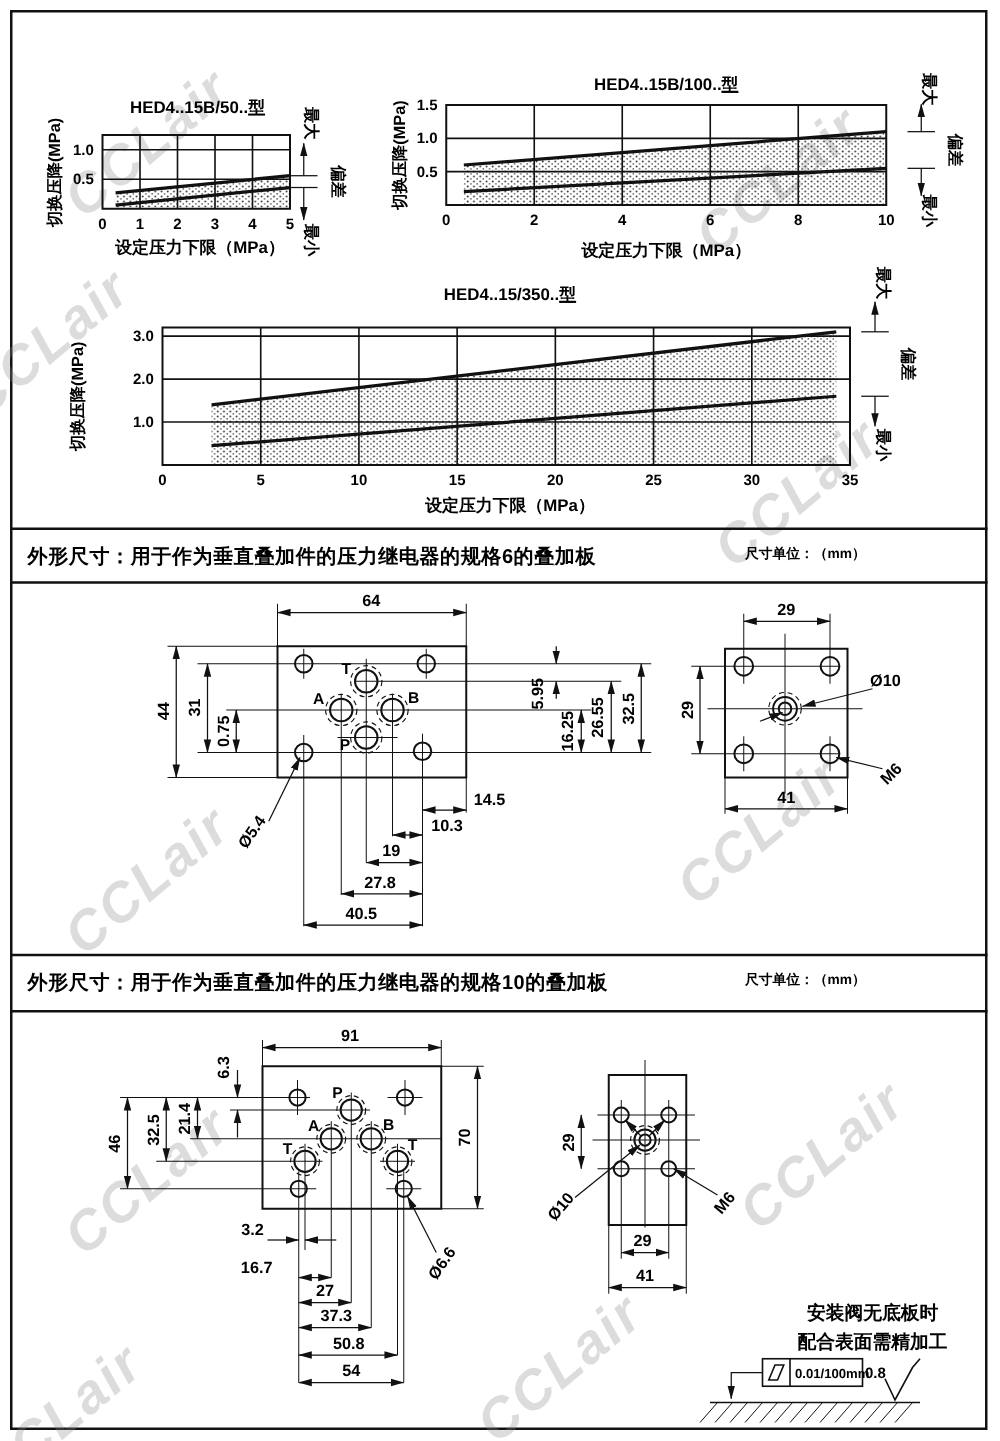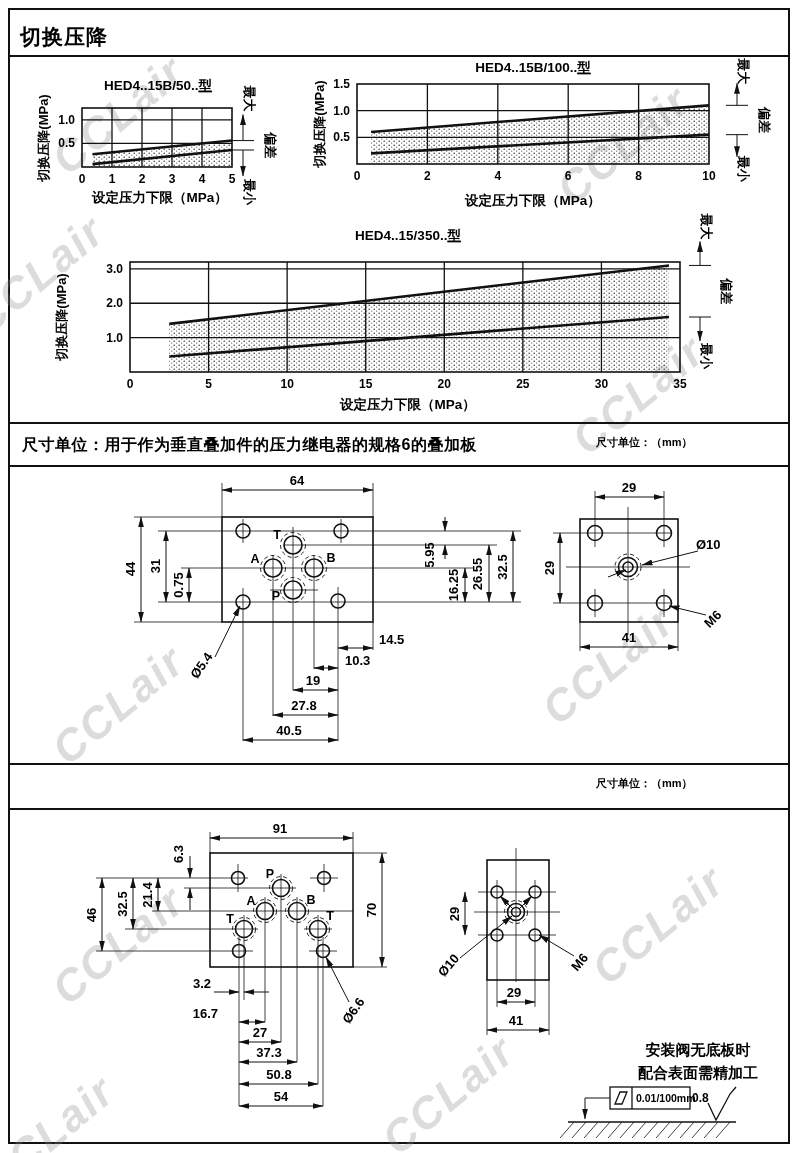--- a/index.html
+++ b/index.html
@@ -36,23 +36,20 @@
   <div class="wm" style="left:560px;top:370px;">CCLair</div>
   <div class="wm" style="left:40px;top:680px;">CCLair</div>
   <div class="wm" style="left:530px;top:640px;">CCLair</div>
   <div class="wm" style="left:40px;top:920px;">CCLair</div>
   <div class="wm" style="left:370px;top:1070px;">CCLair</div>
   <div class="wm" style="left:580px;top:900px;">CCLair</div>
   <div class="wm" style="left:-30px;top:1110px;">CCLair</div>
 
   <div id="outer-border"></div>
 
-  <div id="title-bar">
-    <div class="t">切换压降</div>
-  </div>
 
   <svg id="charts" style="left:8px;top:56px;" width="784" height="366" viewBox="0 0 784 366">
     <defs>
       <marker id="mc" viewBox="0 0 10 6" refX="9.5" refY="3" markerWidth="11" markerHeight="7" orient="auto-start-reverse">
         <path d="M0,0.3 L10,3 L0,5.7 Z" fill="#111"></path>
       </marker>
       <pattern id="dots" width="5" height="4" patternUnits="userSpaceOnUse">
         <circle cx="1.2" cy="1.2" r="0.75" fill="#333"></circle>
         <circle cx="3.7" cy="3.1" r="0.65" fill="#555"></circle>
       </pattern>
@@ -150,21 +147,21 @@
         <line x1="681" y1="261" x2="703" y2="261" class="dim"></line>
         <line x1="692" y1="209.4375" x2="692" y2="185.4375" class="dim" marker-end="url(#mc)"></line>
         <line x1="692" y1="261" x2="692" y2="285" class="dim" marker-end="url(#mc)"></line>
         <text x="694" y="170.4375" text-anchor="middle" transform="rotate(90 694 170.4375)" style="font-size:13px;font-weight:bold">最大</text>
         <text x="714" y="235.21875" text-anchor="middle" transform="rotate(90 714 235.21875)" style="font-size:13px;font-weight:bold">偏差</text>
         <text x="694" y="300" text-anchor="middle" transform="rotate(90 694 300)" style="font-size:13px;font-weight:bold">最小</text>
       </g>
   </svg>
 
   <div class="band" style="top:422px;height:45px;">
-    <span class="h">尺寸单位：用于作为垂直叠加件的压力继电器的规格6的叠加板</span>
+    <span class="h">外形尺寸：用于作为垂直叠加件的压力继电器的规格6的叠加板</span>
     <span class="u">尺寸单位：（mm）</span>
   </div>
 
   <svg id="dwg6" style="left:8px;top:467px;" width="784" height="296" viewBox="0 0 784 296">
     <defs>
       <marker id="m1" viewBox="0 0 10 6" refX="9.5" refY="3" markerWidth="11" markerHeight="7" orient="auto-start-reverse">
         <path d="M0,0.3 L10,3 L0,5.7 Z" fill="#111"></path>
       </marker>
     </defs>
 
@@ -295,20 +292,21 @@
         <line class="dim" x1="600" y1="110" x2="618" y2="103" marker-end="url(#m1)"></line>
         <text class="dtxt" x="688" y="82" text-anchor="start">Ø10</text>
 
         <line class="dim" x1="698" y1="148" x2="661" y2="139" marker-end="url(#m1)"></line>
         <text class="dtxt" text-anchor="middle" transform="rotate(-45 708 155)" x="708" y="155">M6</text>
       </g>
     </g>
   </svg>
 
   <div class="band" style="top:763px;height:47px;">
+    <span class="h">外形尺寸：用于作为垂直叠加件的压力继电器的规格10的叠加板</span>
     <span class="u">尺寸单位：（mm）</span>
   </div>
 
   <svg id="dwg10" style="left:8px;top:810px;" width="784" height="336" viewBox="0 0 784 336">
     <defs>
       <marker id="m2" viewBox="0 0 10 6" refX="9.5" refY="3" markerWidth="11" markerHeight="7" orient="auto-start-reverse">
         <path d="M0,0.3 L10,3 L0,5.7 Z" fill="#111"></path>
       </marker>
     </defs>
 

